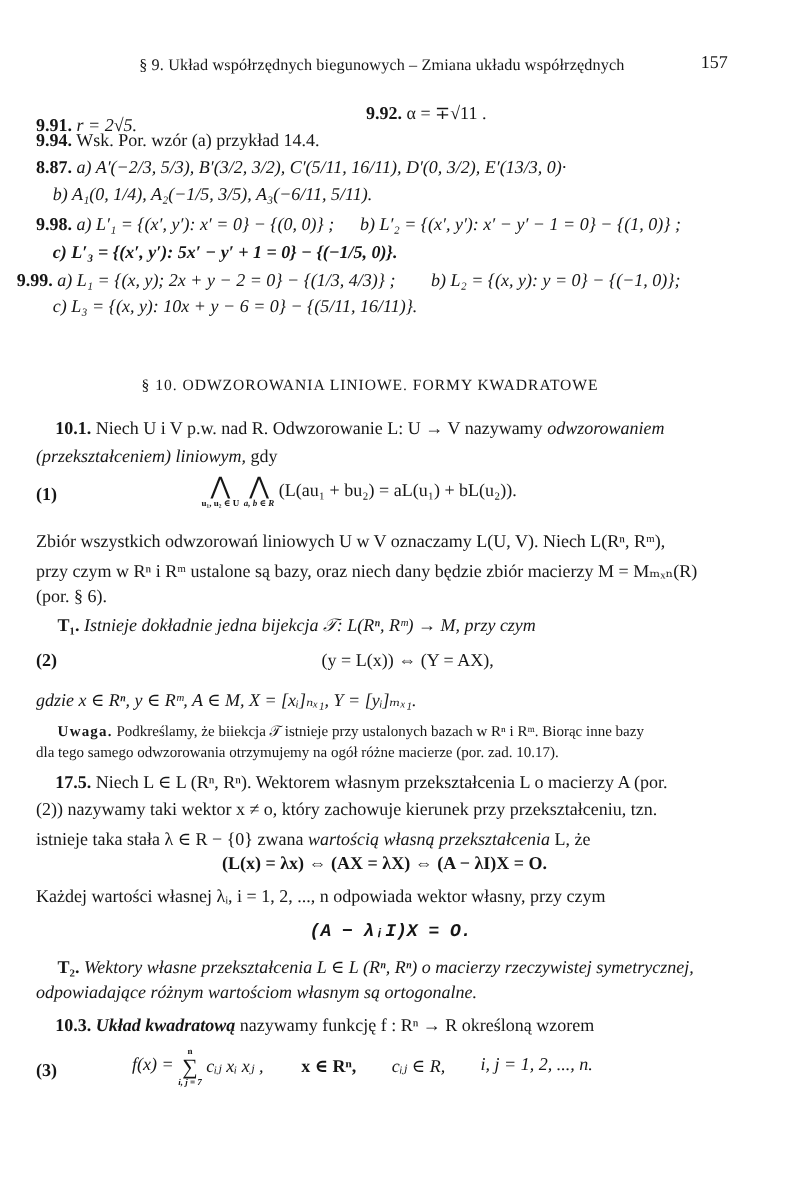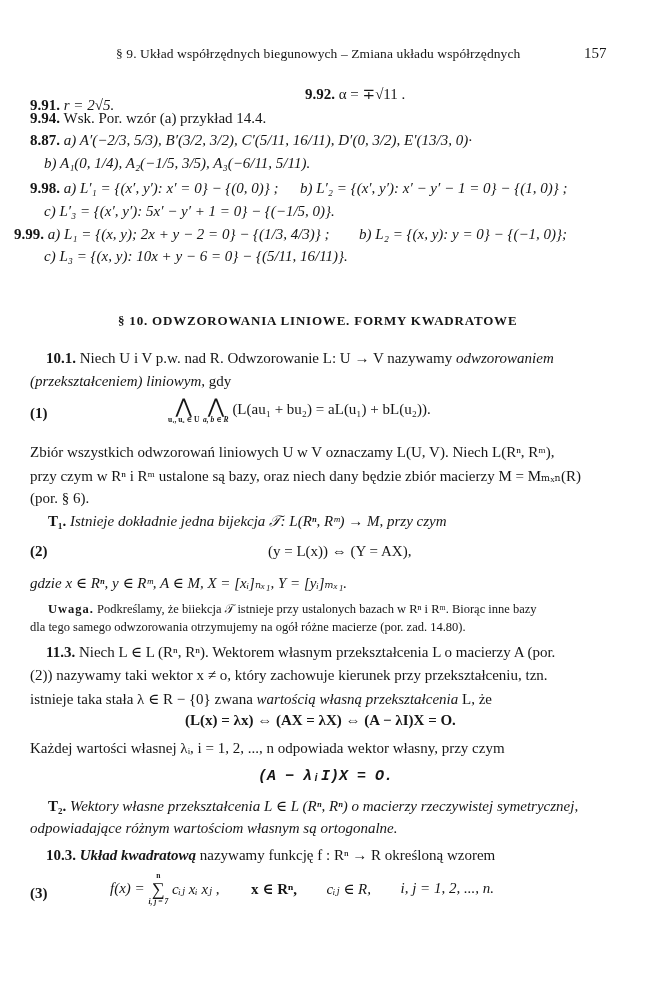--- a/index.html
+++ b/index.html
@@ -8,21 +8,21 @@
   .abs{position:absolute;white-space:nowrap;}
   .hdr{font-size:13.5px;letter-spacing:0.1px;}
   .pg{font-size:15px;}
   .num{font-weight:bold;}
   .it{font-style:italic;}
   .bf{font-weight:bold;}
   .sm{font-size:12.5px;}
   .bigop{display:inline-block;text-align:center;vertical-align:middle;line-height:1;}
   .bigop .op{display:block;font-size:20px;}
   .bigop .lim{display:block;font-size:7.5px;font-weight:bold;}
-  .sec{font-weight:bold;font-size:13px;letter-spacing:0.8px;text-align:right;}
+  .sec{font-weight:normal;font-size:13px;letter-spacing:0.8px;text-align:right;}
 </style>
 </head>
 <body>
 
 <div class="abs hdr" style="left:116px;top:46px;">§ 9. Układ współrzędnych biegunowych – Zmiana układu współrzędnych</div>
 <div class="abs pg" style="left:584px;top:45px;">157</div>
 
 <div class="abs" style="left:30px;top:85px;margin-top:12px;">
   <span class="num">9.91.</span>
   <span class="it">r = 2√5.</span>
@@ -42,21 +42,21 @@
   <span class="it">a) A′(−2/3, 5/3), B′(3/2, 3/2), C′(5/11, 16/11), D′(0, 3/2), E′(13/3, 0)·</span>
 </div>
 <div class="abs it" style="left:44px;top:155px;">b) A₁(0, 1/4), A₂(−1/5, 3/5), A₃(−6/11, 5/11).</div>
 
 <div class="abs" style="left:30px;top:180px;">
   <span class="num">9.98.</span>
   <span class="it">a) L′₁ = {(x′, y′): x′ = 0} − {(0, 0)} ;</span>
   <span style="display:inline-block;width:14px"></span>
   <span class="it">b) L′₂ = {(x′, y′): x′ − y′ − 1 = 0} − {(1, 0)} ;</span>
 </div>
-<div class="abs it" style="left:44px;top:203px;">c) L′₃ = {(x′, y′): 5x′ − y′ + 1 = 0} − {(−1/5, 0)}.</div>
+<div class="abs it" style="left:44px;top:203px;font-weight:bold;">c) L′₃ = {(x′, y′): 5x′ − y′ + 1 = 0} − {(−1/5, 0)}.</div>
 
 <div class="abs" style="left:14px;top:226px;">
   <span class="num">9.99.</span>
   <span class="it">a) L₁ = {(x, y); 2x + y − 2 = 0} − {(1/3, 4/3)} ;</span>
   <span style="display:inline-block;width:22px"></span>
   <span class="it">b) L₂ = {(x, y): y = 0} − {(−1, 0)};</span>
 </div>
 <div class="abs it" style="left:44px;top:248px;">c) L₃ = {(x, y): 10x + y − 6 = 0} − {(5/11, 16/11)}.</div>
 
 <div class="abs sec" style="left:118px;top:313px;">§ 10. ODWZOROWANIA LINIOWE. FORMY KWADRATOWE</div>
@@ -95,24 +95,24 @@
 
 <div class="abs bf" style="left:30px;top:543px;">(2)</div>
 <div class="abs" style="left:268px;top:543px;">(y = L(x)) ⇔ (Y = AX),</div>
 
 <div class="abs it" style="left:30px;top:574px;">gdzie x ∈ Rⁿ, y ∈ Rᵐ, A ∈ M, X = [xᵢ]ₙₓ₁, Y = [yᵢ]ₘₓ₁.</div>
 
 <div class="abs sm" style="left:48px;top:602px;">
   <span class="bf" style="letter-spacing:1px">Uwaga.</span>
   <span>Podkreślamy, że biiekcja 𝒯 istnieje przy ustalonych bazach w Rⁿ i Rᵐ. Biorąc inne bazy</span>
 </div>
-<div class="abs sm" style="left:30px;top:620px;">dla tego samego odwzorowania otrzymujemy na ogół różne macierze (por. zad. 14.80).</div>
+<div class="abs sm" style="left:30px;top:620px;">dla tego samego odwzorowania otrzymujemy na ogół różne macierze (por. zad. 10.17).</div>
 
 <div class="abs" style="left:46px;top:643px;">
-  <span class="num">11.3.</span>
+  <span class="num">17.5.</span>
   <span>Niech L ∈ L (Rⁿ, Rⁿ). Wektorem własnym przekształcenia L o macierzy A (por.</span>
 </div>
 <div class="abs" style="left:30px;top:667px;">(2)) nazywamy taki wektor x ≠ o, który zachowuje kierunek przy przekształceniu, tzn.</div>
 <div class="abs" style="left:30px;top:690px;">
   <span>istnieje taka stała λ ∈ R − {0} zwana</span>
   <span class="it">wartością własną przekształcenia</span>
   <span>L, że</span>
 </div>
 
 <div class="abs bf" style="left:185px;top:712px;">(L(x) = λx) ⇔ (AX = λX) ⇔ (A − λI)X = O.</div>

